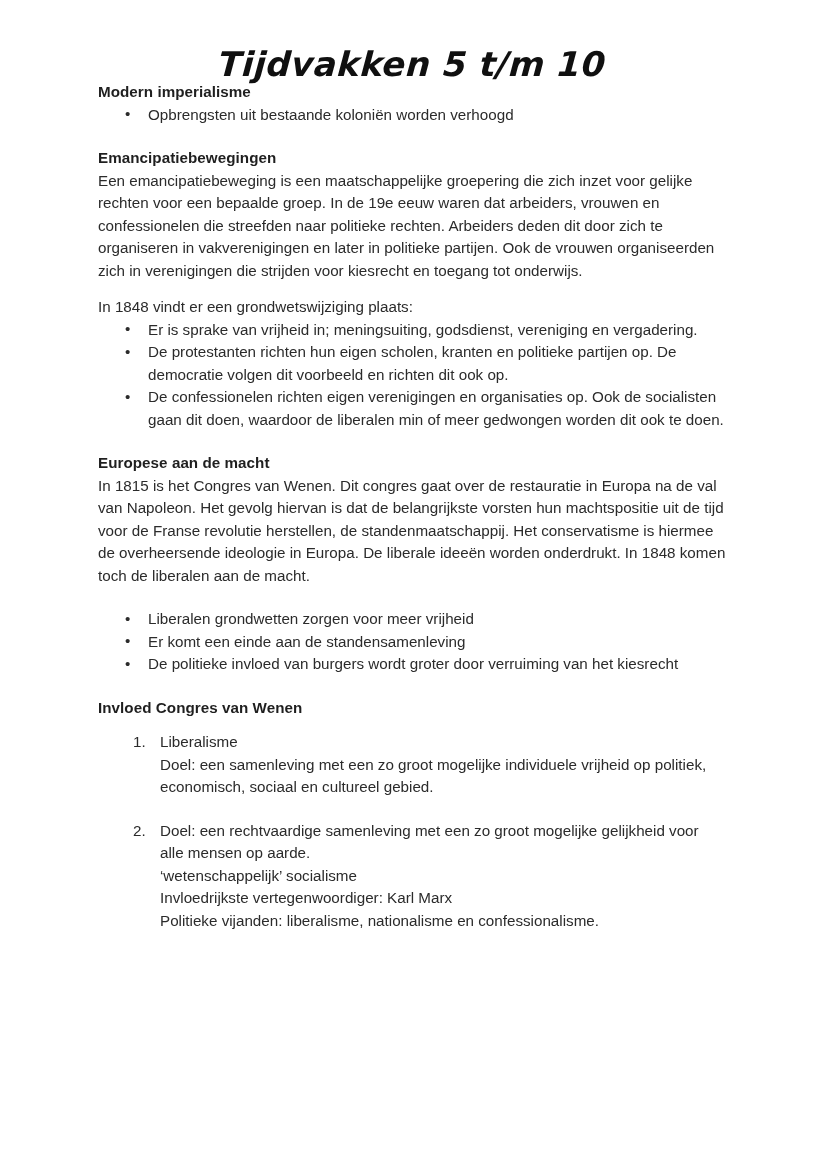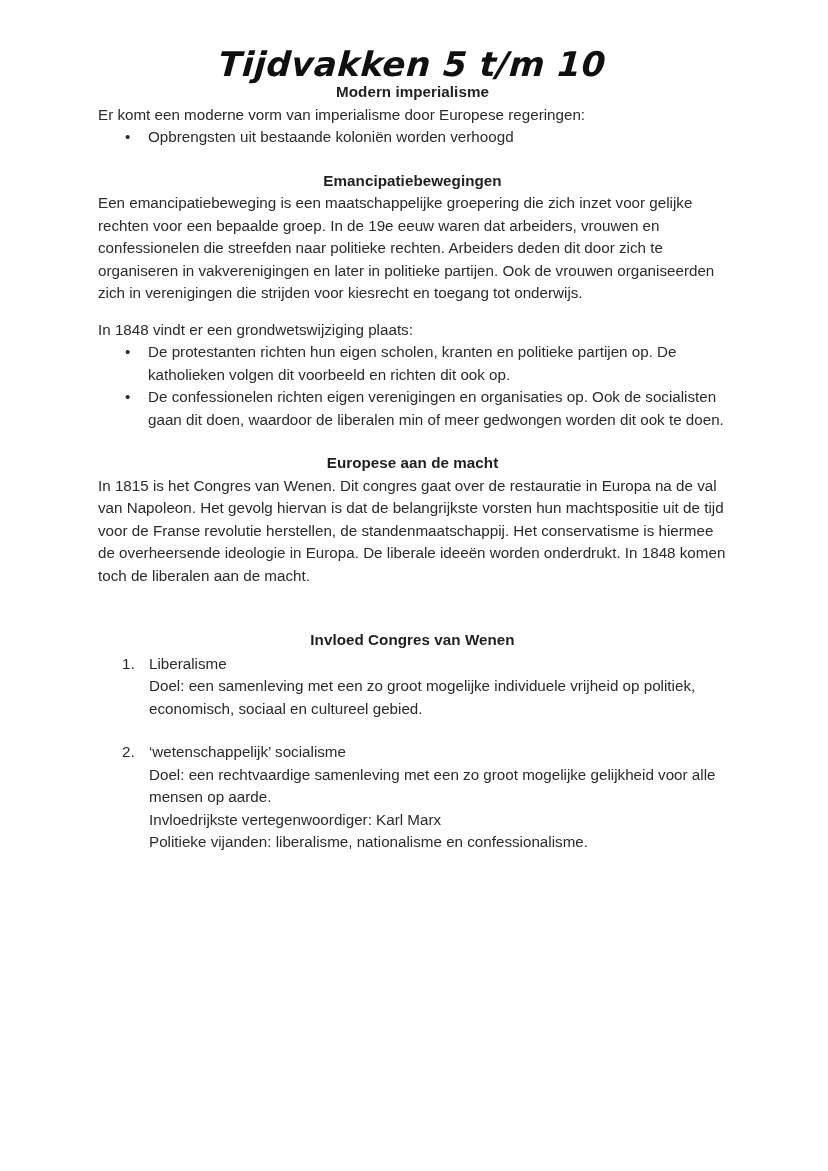--- a/index.html
+++ b/index.html
@@ -47,21 +47,20 @@
   }
 
   h2.section-heading {
     font-size: 15.2px;
     font-weight: 700;
     line-height: 1.48;
     margin: 0;
     padding: 0;
     color: #1f1f1f;
     letter-spacing: 0.05px;
-    text-align: center;
   }
 
   p.para {
     font-size: 15.2px;
     line-height: 1.48;
     margin: 0;
     padding: 0;
     color: #2b2b2b;
     white-space: pre-wrap;
   }
@@ -87,21 +86,21 @@
     position: absolute;
     left: 27px;
     top: -0.5px;
     font-size: 15.2px;
     line-height: 1.48;
     color: #2b2b2b;
   }
 
   ol.numbers {
     list-style: none;
-    margin: 1px;
+    margin: 12px;
     padding: 0;
     counter-reset: numitem;
   }
   ol.numbers > li {
     position: relative;
     font-size: 15.2px;
     line-height: 1.48;
     padding-left: 50px;
     margin: 0;
     counter-increment: numitem;
@@ -127,59 +126,64 @@
 <body>
 
 <div class="page">
 
   <h1 class="doc-title">Tijdvakken 5 t/m 10</h1>
 
   <div class="body-area">
 
     <div>
       <h2 class="section-heading">Modern imperialisme</h2>
-      <p class="para">Er komt een moderne vorm van imperialisme door Europese regeringen:</p>
       <ul class="bullets">
         <li>Opbrengsten uit bestaande koloniën worden verhoogd</li>
       </ul>
     </div>
 
     <div class="spacer-md"></div>
 
     <div>
       <h2 class="section-heading">Emancipatiebewegingen</h2>
       <p class="para">Een emancipatiebeweging is een maatschappelijke groepering die zich inzet voor gelijke rechten voor een bepaalde groep. In de 19e eeuw waren dat arbeiders, vrouwen en confessionelen die streefden naar politieke rechten. Arbeiders deden dit door zich te organiseren in vakverenigingen en later in politieke partijen. Ook de vrouwen organiseerden zich in verenigingen die strijden voor kiesrecht en toegang tot onderwijs.</p>
       <div class="spacer-sm"></div>
       <p class="para">In 1848 vindt er een grondwetswijziging plaats:</p>
       <ul class="bullets">
-        <li>De protestanten richten hun eigen scholen, kranten en politieke partijen op. De katholieken volgen dit voorbeeld en richten dit ook op.</li>
+        <li>Er is sprake van vrijheid in; meningsuiting, godsdienst, vereniging en vergadering.</li>
+        <li>De protestanten richten hun eigen scholen, kranten en politieke partijen op. De democratie volgen dit voorbeeld en richten dit ook op.</li>
         <li>De confessionelen richten eigen verenigingen en organisaties op. Ook de socialisten gaan dit doen, waardoor de liberalen min of meer gedwongen worden dit ook te doen.</li>
       </ul>
     </div>
 
     <div class="spacer-md"></div>
 
     <div>
       <h2 class="section-heading">Europese aan de macht</h2>
       <p class="para">In 1815 is het Congres van Wenen. Dit congres gaat over de restauratie in Europa na de val van Napoleon. Het gevolg hiervan is dat de belangrijkste vorsten hun machtspositie uit de tijd voor de Franse revolutie herstellen, de standenmaatschappij. Het conservatisme is hiermee de overheersende ideologie in Europa. De liberale ideeën worden onderdrukt. In 1848 komen toch de liberalen aan de macht.</p>
       <div class="spacer-md"></div>
+      <ul class="bullets">
+        <li>Liberalen grondwetten zorgen voor meer vrijheid</li>
+        <li>Er komt een einde aan de standensamenleving</li>
+        <li>De politieke invloed van burgers wordt groter door verruiming van het kiesrecht</li>
+      </ul>
     </div>
 
     <div class="spacer-md"></div>
 
     <div>
       <h2 class="section-heading">Invloed Congres van Wenen</h2>
       <ol class="numbers">
         <li>
           <span class="sub-line">Liberalisme</span>
           <span class="sub-line">Doel: een samenleving met een zo groot mogelijke individuele vrijheid op politiek, economisch, sociaal en cultureel gebied.</span>
         </li>
         <li>
+          <span class="sub-line">Doel: een rechtvaardige samenleving met een zo groot mogelijke gelijkheid voor alle mensen op aarde.</span>
           <span class="sub-line">‘wetenschappelijk’ socialisme</span>
-          <span class="sub-line">Doel: een rechtvaardige samenleving met een zo groot mogelijke gelijkheid voor alle mensen op aarde.</span>
           <span class="sub-line">Invloedrijkste vertegenwoordiger: Karl Marx</span>
           <span class="sub-line">Politieke vijanden: liberalisme, nationalisme en confessionalisme.</span>
         </li>
       </ol>
     </div>
 
   </div>
 </div>
 
 </body></html>

